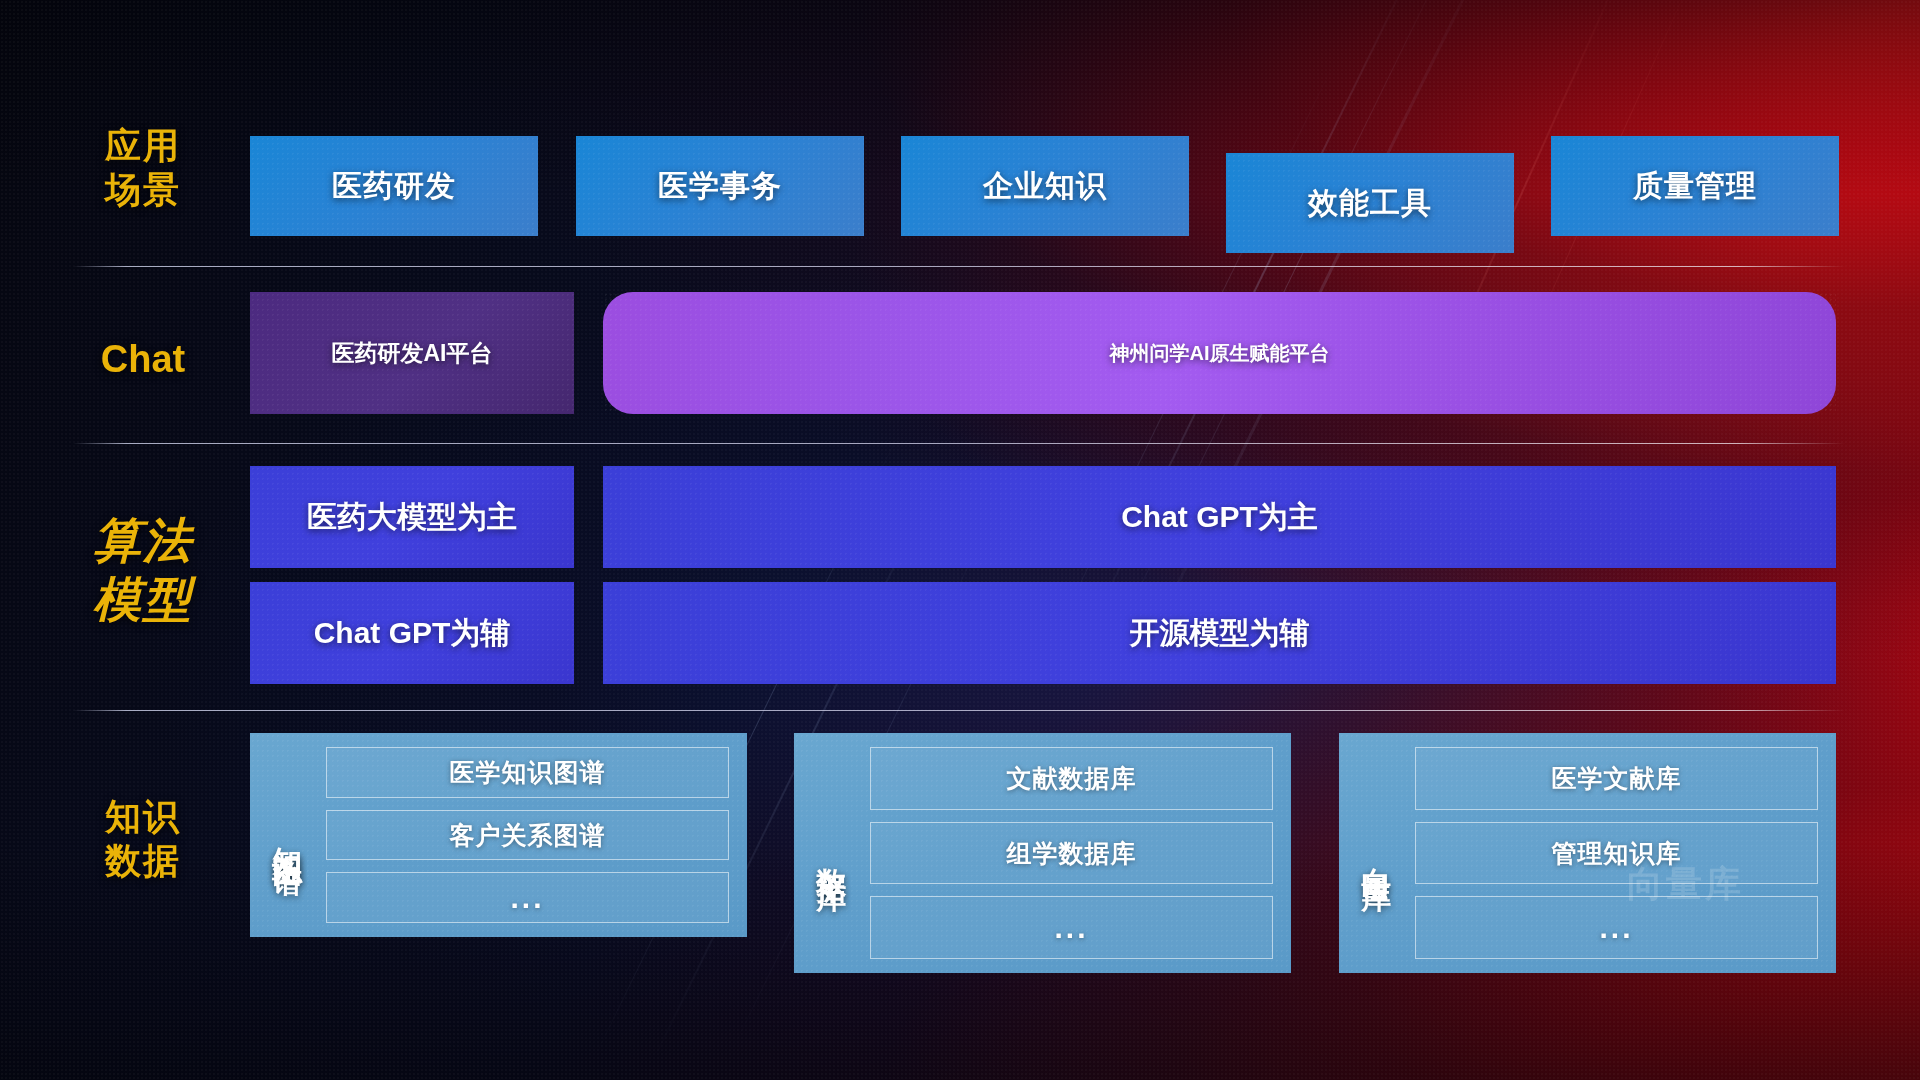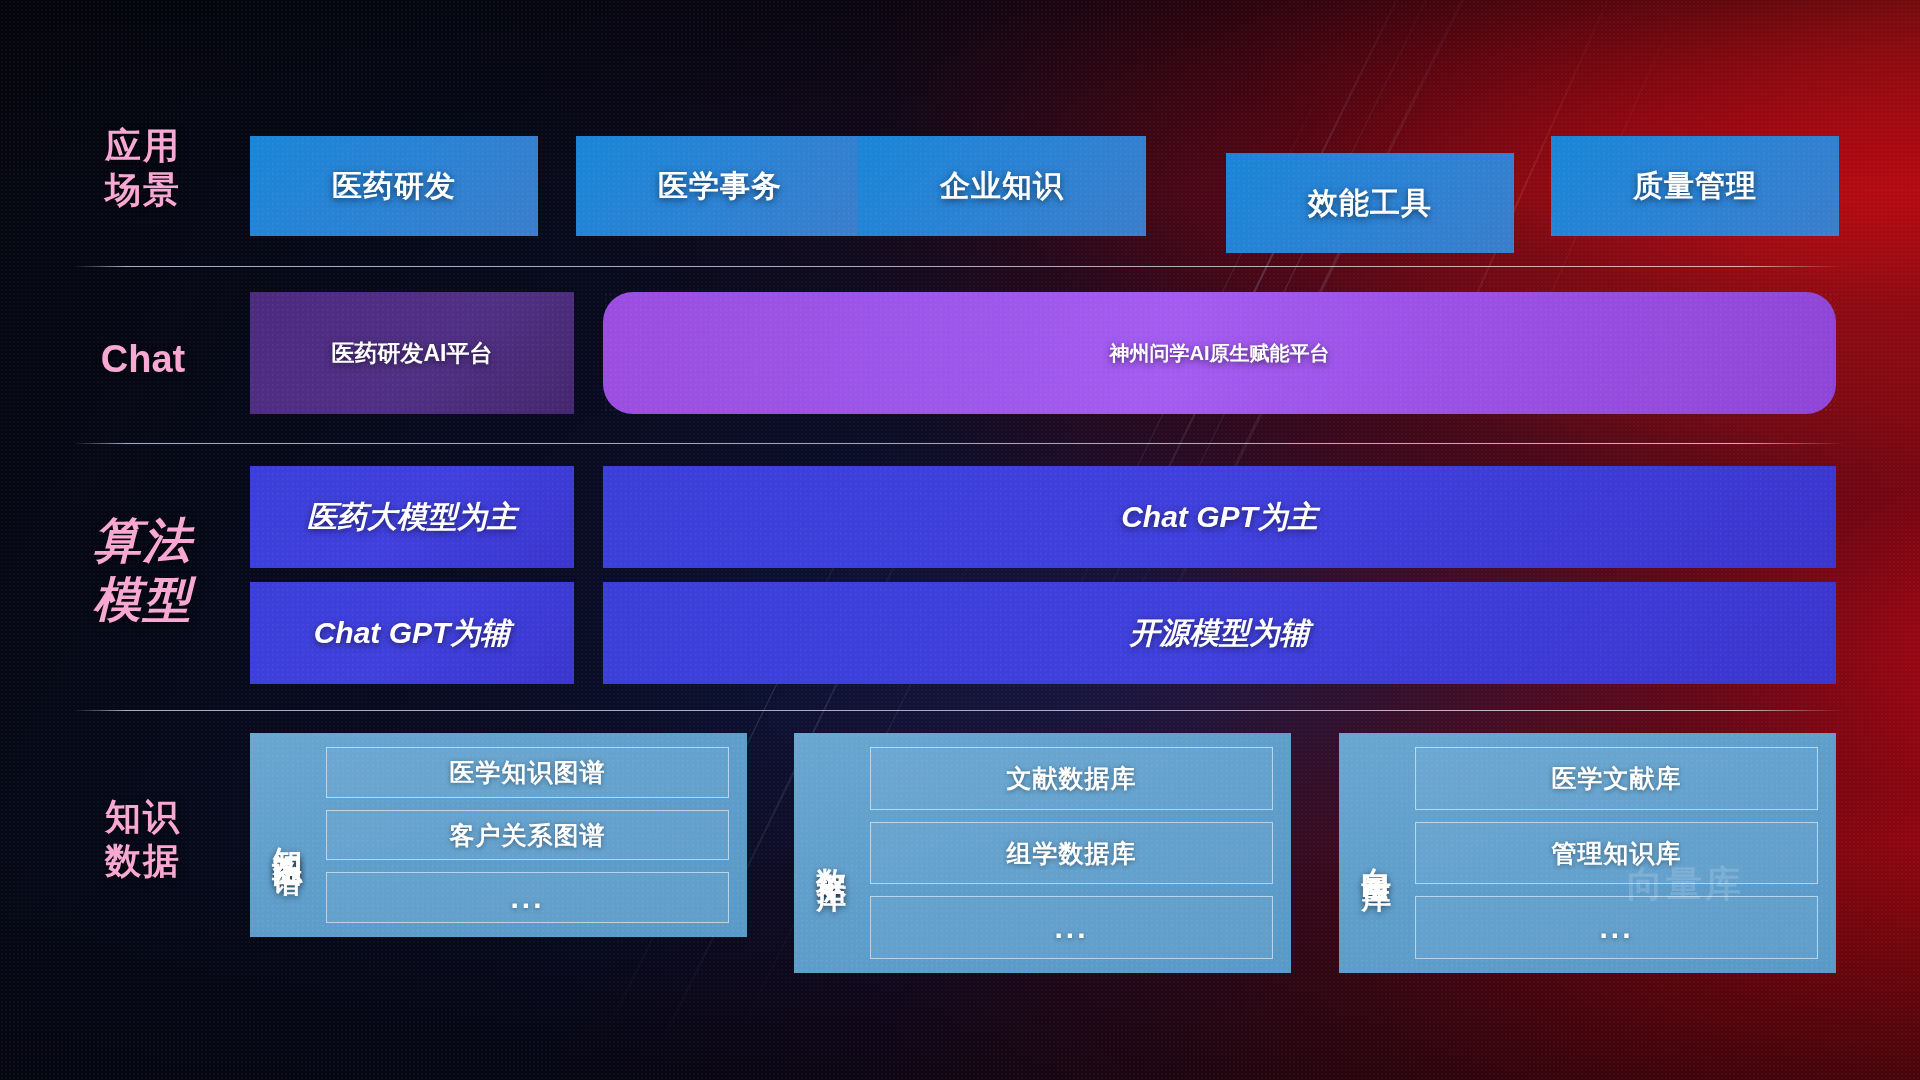--- a/index.html
+++ b/index.html
@@ -37,21 +37,21 @@
     position:absolute;
     background:linear-gradient(180deg,rgba(255,255,255,0) 0%,rgba(190,215,255,0.55) 45%,rgba(255,255,255,0) 100%);
     transform-origin:top left;
     filter:blur(.4px);
   }
   .streak.red{background:linear-gradient(180deg,rgba(255,120,120,0) 0%,rgba(255,150,140,0.45) 50%,rgba(255,120,120,0) 100%);}
 
   
   .row-label{
     position:absolute;
-    color:#f9a8d4;
+    color:#eab308;
     font-weight:700;
     letter-spacing:2px;
     text-align:center;
     line-height:1.22;
     text-shadow:0 2px 8px rgba(0,0,0,.75);
   }
   .divider{
     position:absolute;left:73px;width:1772px;height:1px;
     background:linear-gradient(90deg,rgba(186,190,214,0.0) 0%,rgba(196,200,224,0.85) 3%,rgba(206,206,230,0.80) 50%,rgba(226,208,216,0.85) 94%,rgba(226,208,216,0.0) 100%);
   }
@@ -88,21 +88,20 @@
   .maas-right::after,.maas-left::after{
     content:"";position:absolute;inset:0;pointer-events:none;
     background-image:radial-gradient(rgba(255,255,255,0.11) 1px, transparent 1px);
     background-size:5px 5px;opacity:.45;
   }
 
   
   .algo-box{
     background:linear-gradient(135deg,#3b3fd8 0%,#4040dd 50%,#3a36cf 100%);
     font-size:30px;
-    font-style:italic;
   }
   .algo-box::after{
     content:"";position:absolute;inset:0;pointer-events:none;
     background-image:radial-gradient(rgba(255,255,255,0.10) 1px, transparent 1px);
     background-size:5px 5px;opacity:.45;
   }
 
   
   .kgroup{
     position:absolute;
@@ -173,21 +172,21 @@
     <div>应用</div>
     <div>场景</div>
   </div>
 
   <div class="box app-box" style="left:250px;top:136px;width:288px;height:100px;">
     <span>医药研发</span>
   </div>
   <div class="box app-box" style="left:576px;top:136px;width:288px;height:100px;text-align:right;">
     <span>医学事务</span>
   </div>
-  <div class="box app-box" style="left:858px;top:136px;width:288px;height:100px;">
+  <div class="box app-box" style="left:901px;top:136px;width:288px;height:100px;">
     <span>企业知识</span>
   </div>
   <div class="box app-box" style="left:1226px;top:153px;width:288px;height:100px;">
     <span>效能工具</span>
   </div>
   <div class="box app-box" style="left:1551px;top:136px;width:288px;height:100px;">
     <span>质量管理</span>
   </div>
 
   <div class="divider" style="top:266px;"></div>

